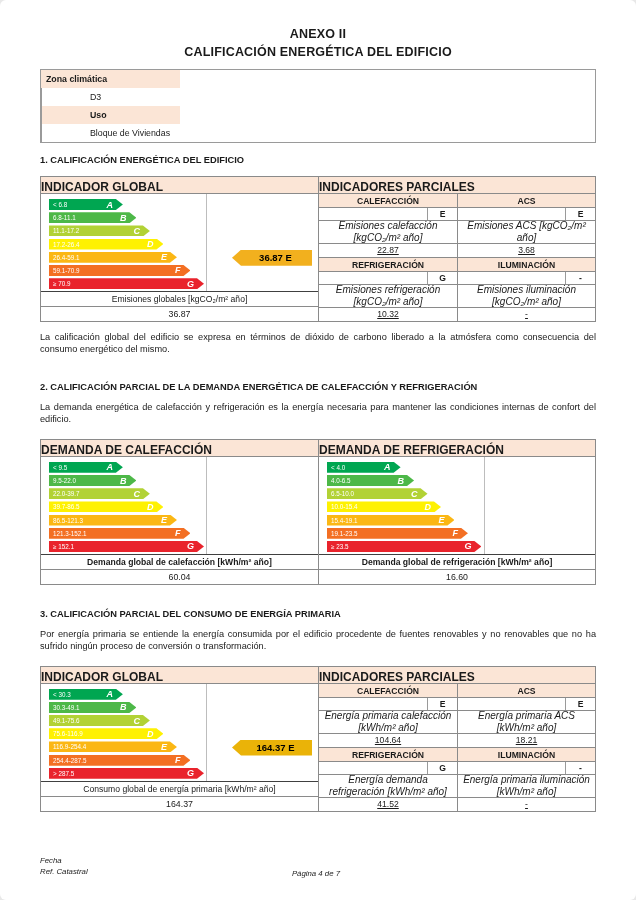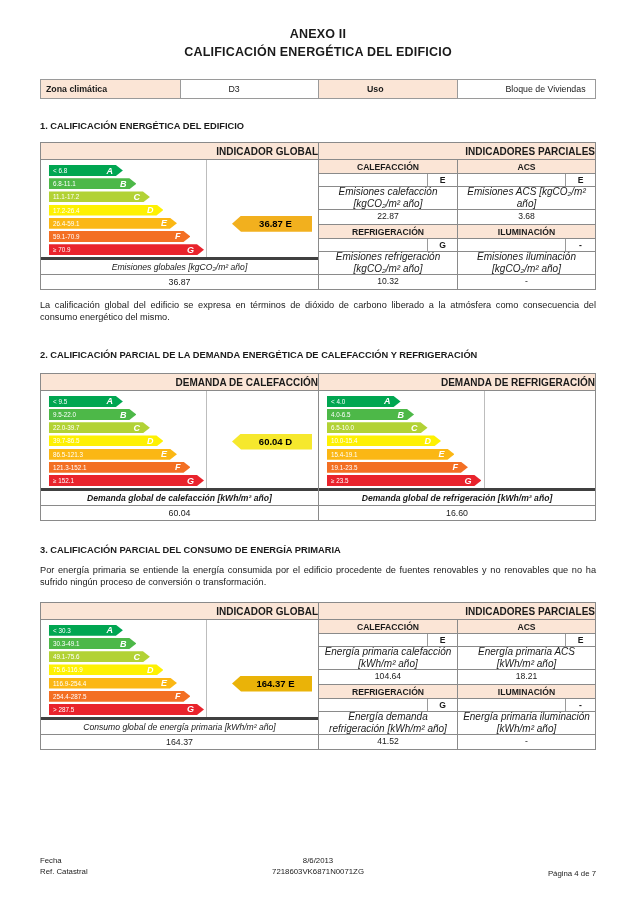--- a/index.html
+++ b/index.html
@@ -1,41 +1,42 @@
 <!DOCTYPE html>
 <html><head>
 <meta charset="utf-8">
 <style>
   * { margin:0; padding:0; box-sizing:border-box; }
   html,body { background:#e8e8e8; }
   .page {
     width:636px; height:900px; margin:0 auto; position:relative;
     background:#ffffff; color:#1a1a1a; overflow:hidden;
     font-family:"Liberation Sans", sans-serif;
+    border-radius:6px;
   }
   .content { padding:26px 40px 0 40px; }
 
   
   .doc-title { text-align:center; font-weight:bold; font-size:12.5px; line-height:1.4; letter-spacing:0.2px; }
 
   
-  .info-table { display:flex; border:1px solid #9a9a9a; margin-top:18px; font-size:8.8px; }
+  .info-table { display:flex; border:1px solid #9a9a9a; margin-top:8px; font-size:8.8px;flex-direction:column; }
   .info-cell { width:25%; padding:3px 5px; min-height:18px; display:flex; align-items:center; }
   .info-cell + .info-cell { border-left:1px solid #9a9a9a;padding-left:48px; }
   .info-label { background:#fbe5d6; font-weight:bold; }
 
-  .section-heading { font-weight:bold; font-size:9.3px; margin-top:22px; }
+  .section-heading { font-weight:bold; font-size:9.3px; margin-top:12px; }
   .para { font-size:9.2px; line-height:1.3; text-align:justify; margin-top:10px; }
 
   
   .rating-table { display:flex; border:1px solid #8a8a8a; margin-top:11px; }
   .half { width:50%; display:flex; flex-direction:column; }
   .half + .half { border-left:1px solid #8a8a8a; }
   .half-header {
-    background:#fbe5d6; font-weight:bold; font-size:10px; text-align:right;
+    background:#fbe5d6; font-weight:bold; font-size:12px; text-align:left;
     padding:3px 0 2px; border-bottom:1px solid #8a8a8a; height:17px;
   }
   .scale-body { display:flex; height:97px; }
   .scale-cell { width:60%; border-right:1px solid #bdbdbd; padding:5px 0 0 8px; }
   .arrow-cell { width:40%; position:relative; }
 
   .scale-row { height:13.2px; }
   .scale-arrow {
     height:11px; display:flex; align-items:center; justify-content:space-between;
     padding:0 10px 0 4px; color:#ffffff;
@@ -45,46 +46,46 @@
   .scale-arrow .letter { font-size:9px; font-weight:bold; font-style:italic; }
 
   .value-arrow {
     position:absolute; right:6px; width:80px; height:16px; line-height:16px;
     text-align:center; font-size:9.5px; font-weight:bold; color:#000;
     padding-left:7px;
     clip-path:polygon(0 50%, 9px 0, 100% 0, 100% 100%, 9px 100%);
   }
 
   .caption-row {
-    border-top:3px solid #404040; border-bottom:1px solid #8a8a8a;
-    font-size:8.6px; font-style:italic; text-align:center; padding:2px 0; min-height:15px;
+    border-top:1px solid #404040; border-bottom:1px solid #8a8a8a;
+    font-size:8.6px; text-align:center; padding:2px 0; min-height:15px;
   }
   .caption-bold { font-weight:bold; }
   .value-row { font-size:8.8px; text-align:center; padding:2px 0; min-height:14px; }
 
   
   .parcial-grid { display:grid; grid-template-columns:1fr 1fr; flex:1; }
   .parcial-cell { display:flex; flex-direction:column; }
   .parcial-cell:nth-child(even) { border-left:1px solid #8a8a8a; }
   .parcial-cell:nth-child(-n+2) { border-bottom:1px solid #8a8a8a; }
   .parcial-header {
     background:#fbe5d6; font-weight:bold; font-size:8.6px; text-align:center;
     padding:2px 16px; border-bottom:1px solid #8a8a8a; height:14px;
   }
   .parcial-letter-row { display:flex; justify-content:flex-end; align-items:stretch; height:13px; border-bottom:1px solid #8a8a8a; }
   .parcial-letter { width:30px; text-align:center; font-size:8.6px; font-weight:bold; border-left:1px solid #9a9a9a; line-height:13px; }
   .parcial-label {
     font-size:10px; font-style:italic; text-align:center; line-height:1.2;
     padding:1px 4px; height:23px; border-bottom:1px solid #8a8a8a;
     display:flex; align-items:center; justify-content:center;
   }
-  .parcial-value { font-size:8.6px; text-align:center; padding:1px 0; flex:1; }
+  .parcial-value { font-size:8.6px; text-align:center; padding:1px 0; flex:1;text-decoration:underline; }
 
   
-  .footer { position:absolute; left:40px; right:40px; bottom:22px; display:flex; font-size:7.8px; color:#222; }
+  .footer { position:absolute; left:40px; right:40px; bottom:22px; display:flex; font-size:7.8px; color:#222;font-style:italic; }
   .footer-left { width:150px; line-height:1.5; }
   .footer-center { flex:1; text-align:center; line-height:1.5; }
   .footer-right { width:150px; text-align:right; align-self:flex-end; }
 </style>
 </head>
 <body>
 
 <div class="page">
   <div class="content">
 
@@ -201,20 +202,21 @@
     <div class="parcial-label">Emisiones iluminación [kgCO₂/m² año]</div>
     <div class="parcial-value">-</div>
   </div>
 </div>
       </div>
     </div>
 
     <div class="para">La calificación global del edificio se expresa en términos de dióxido de carbono liberado a la atmósfera como consecuencia del consumo energético del mismo.</div>
 
     <div class="section-heading" style="margin-top:26px;">2. CALIFICACIÓN PARCIAL DE LA DEMANDA ENERGÉTICA DE CALEFACCIÓN Y REFRIGERACIÓN</div>
+    <div class="para">La demanda energética de calefacción y refrigeración es la energía necesaria para mantener las condiciones internas de confort del edificio.</div>
 
     <div class="rating-table" style="margin-top:13px;">
       <div class="half">
         <div class="half-header">DEMANDA DE CALEFACCIÓN</div>
         <div class="scale-body">
           <div class="scale-cell">
   <div class="scale-row">
     <div class="scale-arrow" style="background: rgb(0, 166, 81); width: 47%;">
       <span class="range">&lt; 9.5</span>
       <span class="letter">A</span>
@@ -256,23 +258,20 @@
     </div>
   </div>
 
   <div class="scale-row">
     <div class="scale-arrow" style="background: rgb(233, 35, 44); width: 98.6%;">
       <span class="range">≥ 152.1</span>
       <span class="letter">G</span>
     </div>
   </div>
 </div>
-          <div class="arrow-cell">
-            <div class="value-arrow" style="background: rgb(246, 232, 45); top: 42.6px;">60.04 D</div>
-          </div>
         </div>
         <div class="caption-row caption-bold">Demanda global de calefacción [kWh/m² año]</div>
         <div class="value-row">60.04</div>
       </div>
       <div class="half">
         <div class="half-header">DEMANDA DE REFRIGERACIÓN</div>
         <div class="scale-body">
           <div class="scale-cell">
   <div class="scale-row">
     <div class="scale-arrow" style="background: rgb(0, 166, 81); width: 47%;">
@@ -435,19 +434,15 @@
       </div>
     </div>
 
   </div>
 
   <div class="footer">
     <div class="footer-left">
       <div>Fecha</div>
       <div>Ref. Catastral</div>
     </div>
-    <div class="footer-center">
-      <div>8/6/2013</div>
-      <div>7218603VK6871N0071ZG</div>
-    </div>
     <div class="footer-right">Página 4 de 7</div>
   </div>
 </div>
 
 </body></html>

